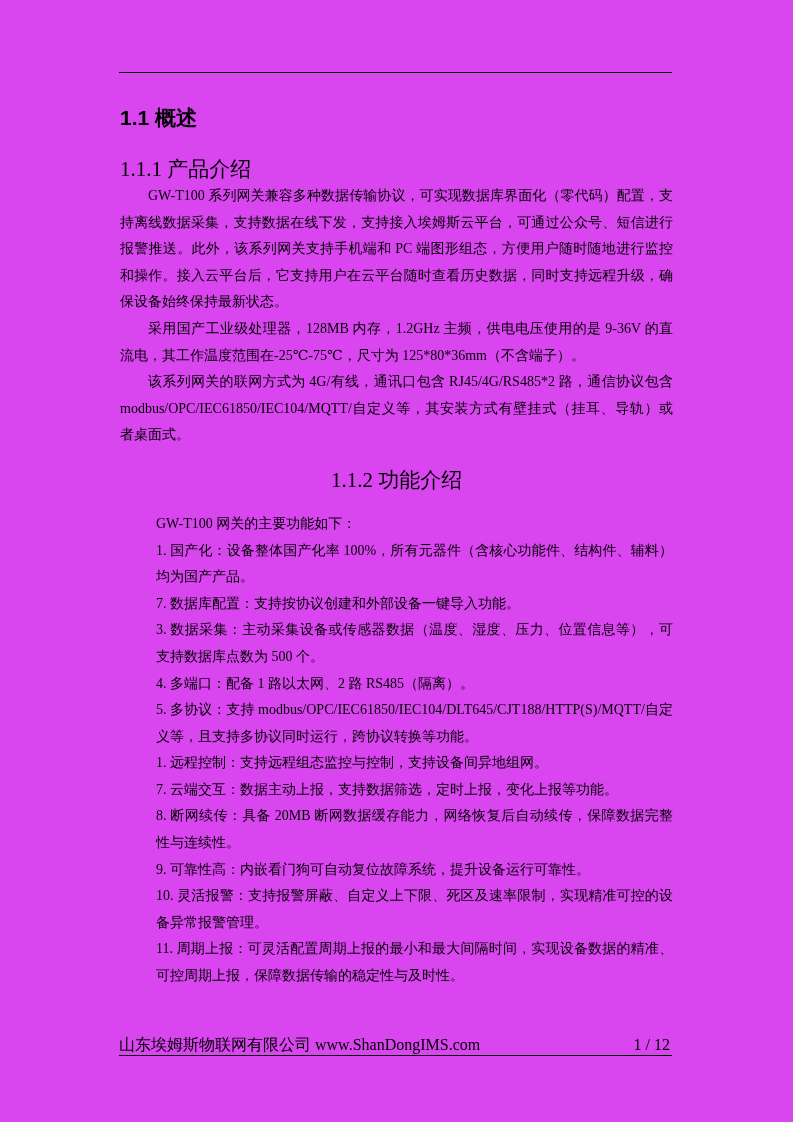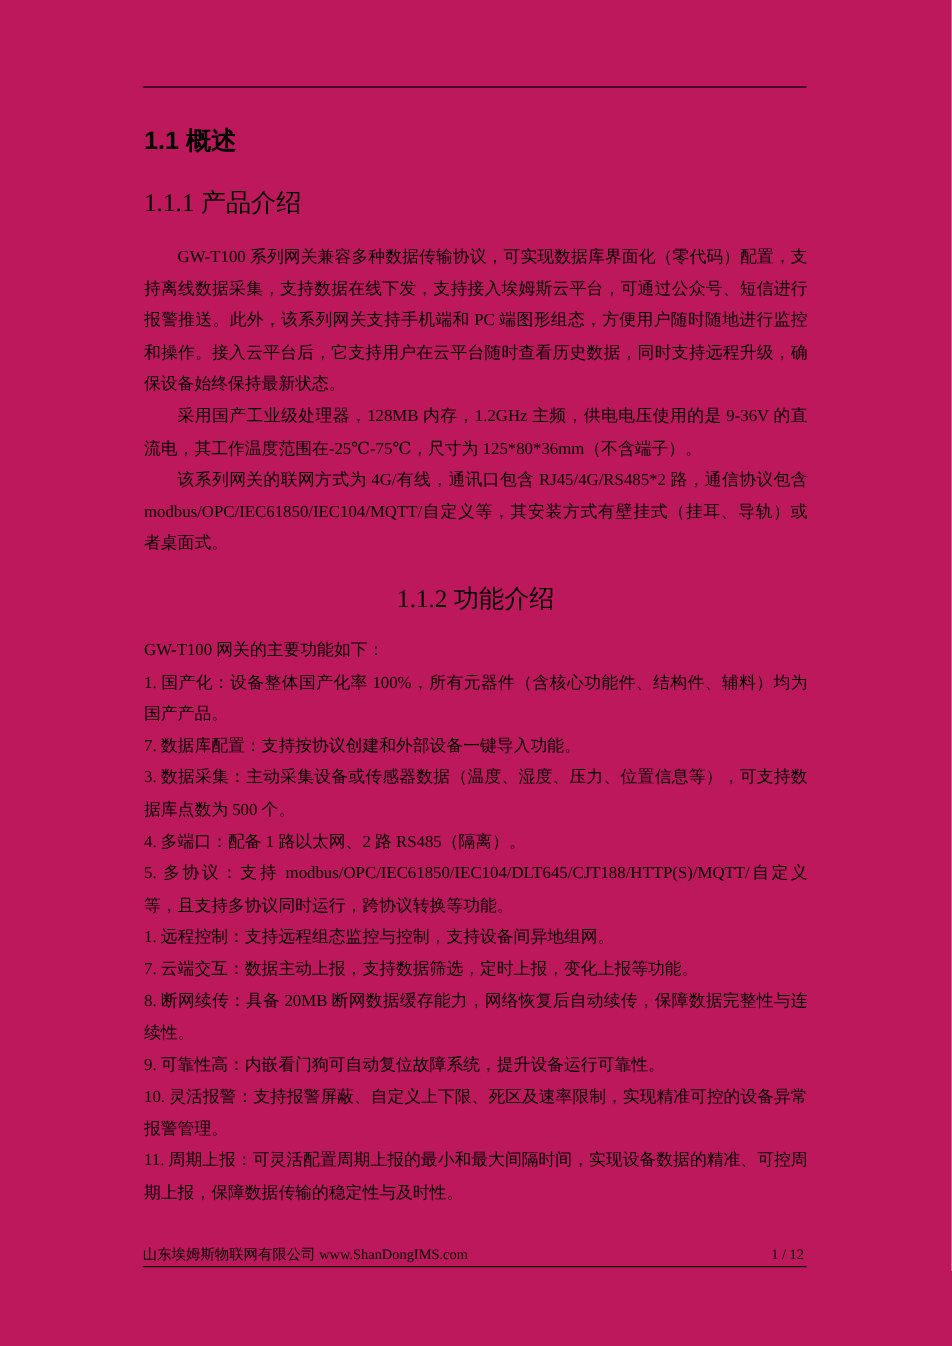--- a/index.html
+++ b/index.html
@@ -12,21 +12,21 @@
     height: 1122px;
     position: relative;
     overflow: hidden;
     font-family: "Liberation Serif", "DejaVu Serif", serif;
     color: #000;
   }
   .page {
     position: absolute;
     left: 0; top: 0;
     width: 793px; height: 1122px;
-    background: #be185d;
+    background: #d946ef;
   }
   .header-rule {
     position: absolute;
     left: 119px;
     top: 72px;
     width: 553px;
     height: 0;
     border-top: 1.2px solid #000;
   }
   .content {
@@ -59,39 +59,39 @@
     font-size: 14px;
     line-height: 26.6px;
     margin: 0;
     text-align: justify;
     text-justify: inter-character;
   }
   .para.indent {
     text-indent: 28px;
   }
   .section1-body {
-    margin-top: 19px;
   }
   .section2-body {
     margin-top: 17px;
+    margin-left: 36px;
   }
   .list-item {
     font-size: 14px;
     line-height: 26.6px;
     margin: 0;
     text-align: justify;
     text-justify: inter-character;
   }
   .footer {
     position: absolute;
     left: 119px;
     top: 1036px;
     width: 553px;
     height: 18px;
-    font-size: 12px;
+    font-size: 16px;
     line-height: 18px;
     text-align: center;
   }
   .footer-left {
     position: absolute;
     left: 0;
     top: 0;
   }
   .footer-right {
     position: absolute;

